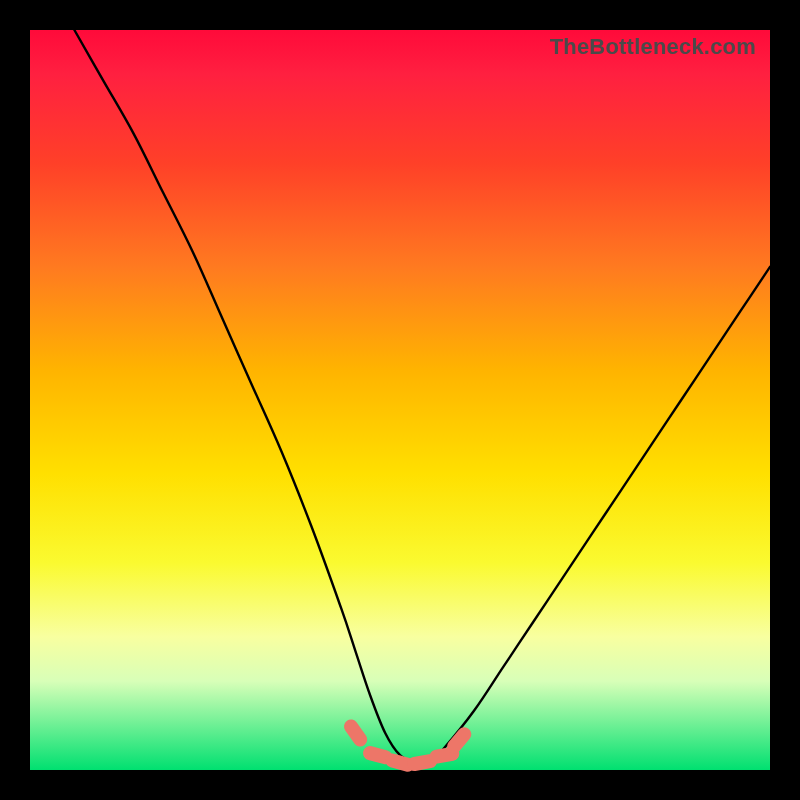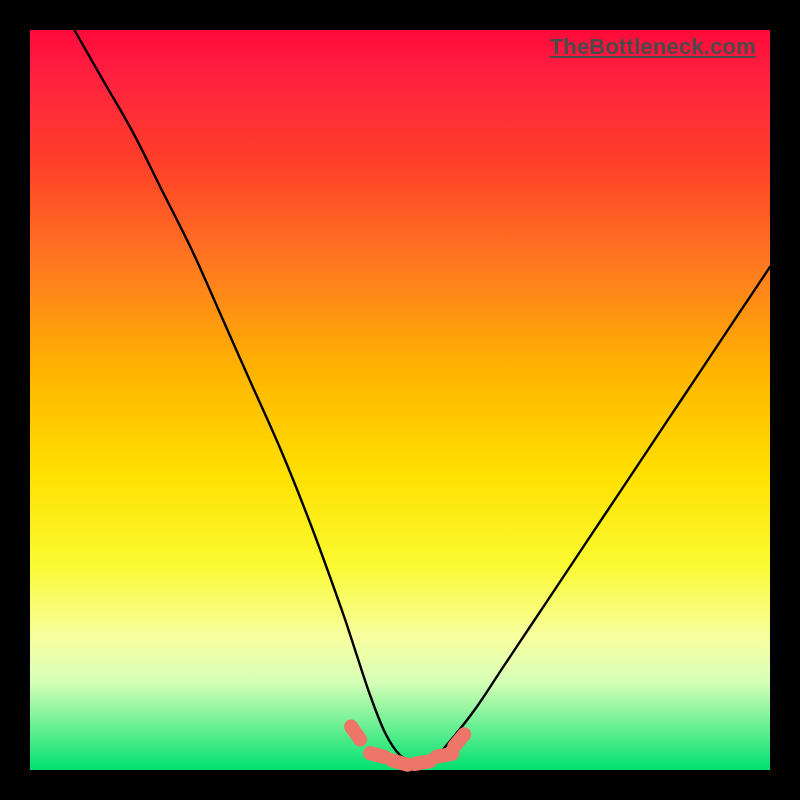--- a/index.html
+++ b/index.html
@@ -38,21 +38,20 @@
   }
   .watermark {
     position: absolute;
     top: 4px;
     right: 14px;
     color: #4a4a4a;
     font-size: 22px;
     font-weight: 600;
     letter-spacing: 0.2px;
     user-select: none;
-    text-decoration: underline;
   }
   svg.curve {
     position: absolute;
     left: 0;
     top: 0;
     width: 740px;
     height: 740px;
     overflow: visible;
   }
   

